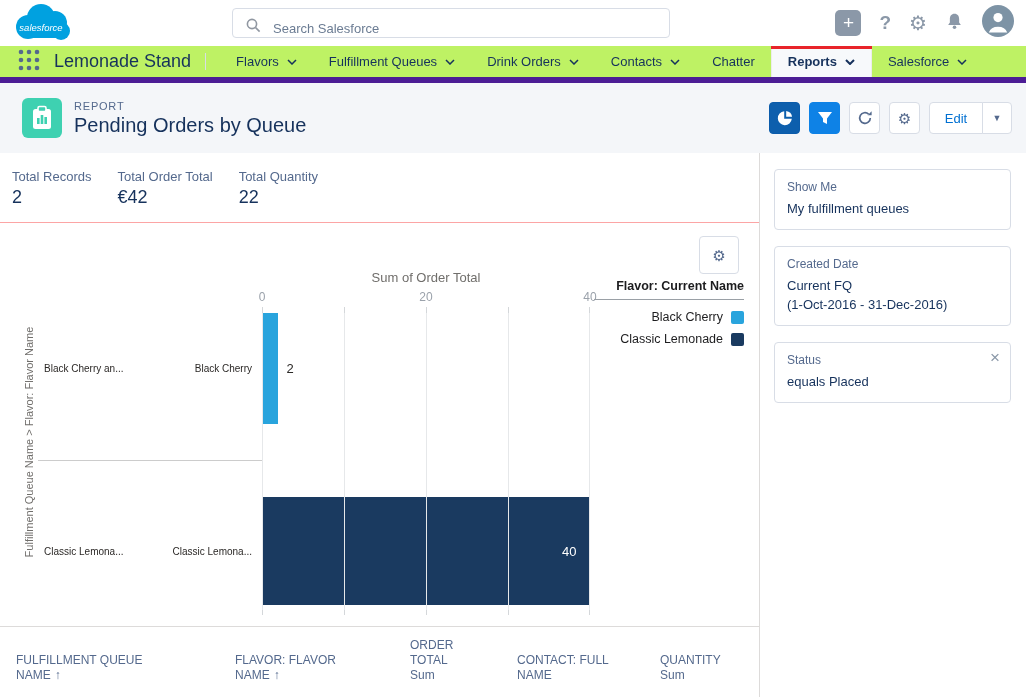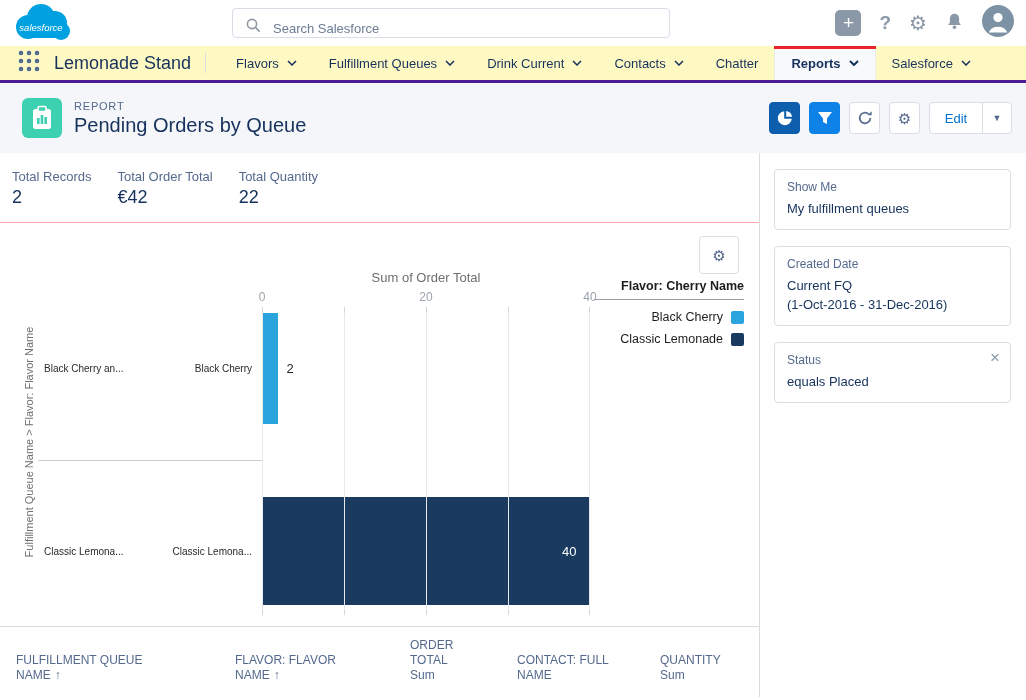--- a/index.html
+++ b/index.html
@@ -19,22 +19,22 @@
     font-family:inherit; background:transparent; }
   .gh-search input::placeholder { color:#6b7c93; }
   .gh-search .mag { margin:0 10px 0 13px; }
   .gh-icons { position:absolute; right:12px; top:0; height:46px; display:flex; align-items:center; gap:18px; }
   .plus-btn { width:26px; height:26px; background:#8b98a8; border-radius:5px; color:#fff;
     font-size:19px; line-height:25px; text-align:center; cursor:pointer; }
   .help-ic { font-size:19px; font-weight:bold; color:#8b98a8; cursor:pointer; }
   .setup-ic { font-size:20px; color:#8b98a8; cursor:pointer; }
 
   
-  .nav { height:37px; display:flex; align-items:stretch; background:#fef9c3;
-    border-bottom:3px solid #4c1d95; position:relative; }
+  .nav { height:37px; display:flex; align-items:stretch; background:#bef264;
+    border-bottom:6px solid #4c1d95; position:relative; }
   .waffle { align-self:center; margin-left:18px; cursor:pointer; }
   .app-name { align-self:center; font-size:18px; margin-left:14px; color:#16325c; }
   .nav-sep { width:1px; background:#d8dde6; margin:7px 14px; }
   .tab { display:flex; align-items:center; gap:8px; padding:0 16px; font-size:13px;
     color:#16325c; position:relative; cursor:pointer; white-space:nowrap; }
   .tab.active { font-weight:700; background:#f7f9fb; border-left:1px solid #ececec; border-right:1px solid #ececec; }
   .tab.active::before { content:""; position:absolute; top:0; left:-1px; right:-1px; height:3px; background:#e8242a; }
 
   
   .band { height:70px; background:#f4f6f9; display:flex; align-items:center; position:relative; }
@@ -178,21 +178,21 @@
         <path d="M1 1 L5 5 L9 1" fill="none" stroke="#16325c" stroke-width="1.5"></path>
       </svg>
   </div>
   <div class="tab">
     <span>Fulfillment Queues</span>
     <svg width="10" height="6" viewBox="0 0 10 6">
         <path d="M1 1 L5 5 L9 1" fill="none" stroke="#16325c" stroke-width="1.5"></path>
       </svg>
   </div>
   <div class="tab">
-    <span>Drink Current</span>
+    <span>Drink Orders</span>
     <svg width="10" height="6" viewBox="0 0 10 6">
         <path d="M1 1 L5 5 L9 1" fill="none" stroke="#16325c" stroke-width="1.5"></path>
       </svg>
   </div>
   <div class="tab">
     <span>Contacts</span>
     <svg width="10" height="6" viewBox="0 0 10 6">
         <path d="M1 1 L5 5 L9 1" fill="none" stroke="#16325c" stroke-width="1.5"></path>
       </svg>
   </div>
@@ -314,21 +314,21 @@
             <span class="toptick"></span>
             <span class="bottick"></span>
           </div>
         <div class="gridline" style="left:327px">
             <span class="toptick"></span>
             <span class="bottick"></span>
           </div>
       </div>
 
       <div class="legend">
-        <div class="legend-title">Flavor: Cherry Name</div>
+        <div class="legend-title">Flavor: Current Name</div>
         <div class="legend-item">
           <span>Black Cherry</span>
           <span class="swatch" style="background: rgb(41, 164, 221);"></span>
         </div>
         <div class="legend-item">
           <span>Classic Lemonade</span>
           <span class="swatch" style="background: rgb(26, 58, 96);"></span>
         </div>
       </div>
     </div>

